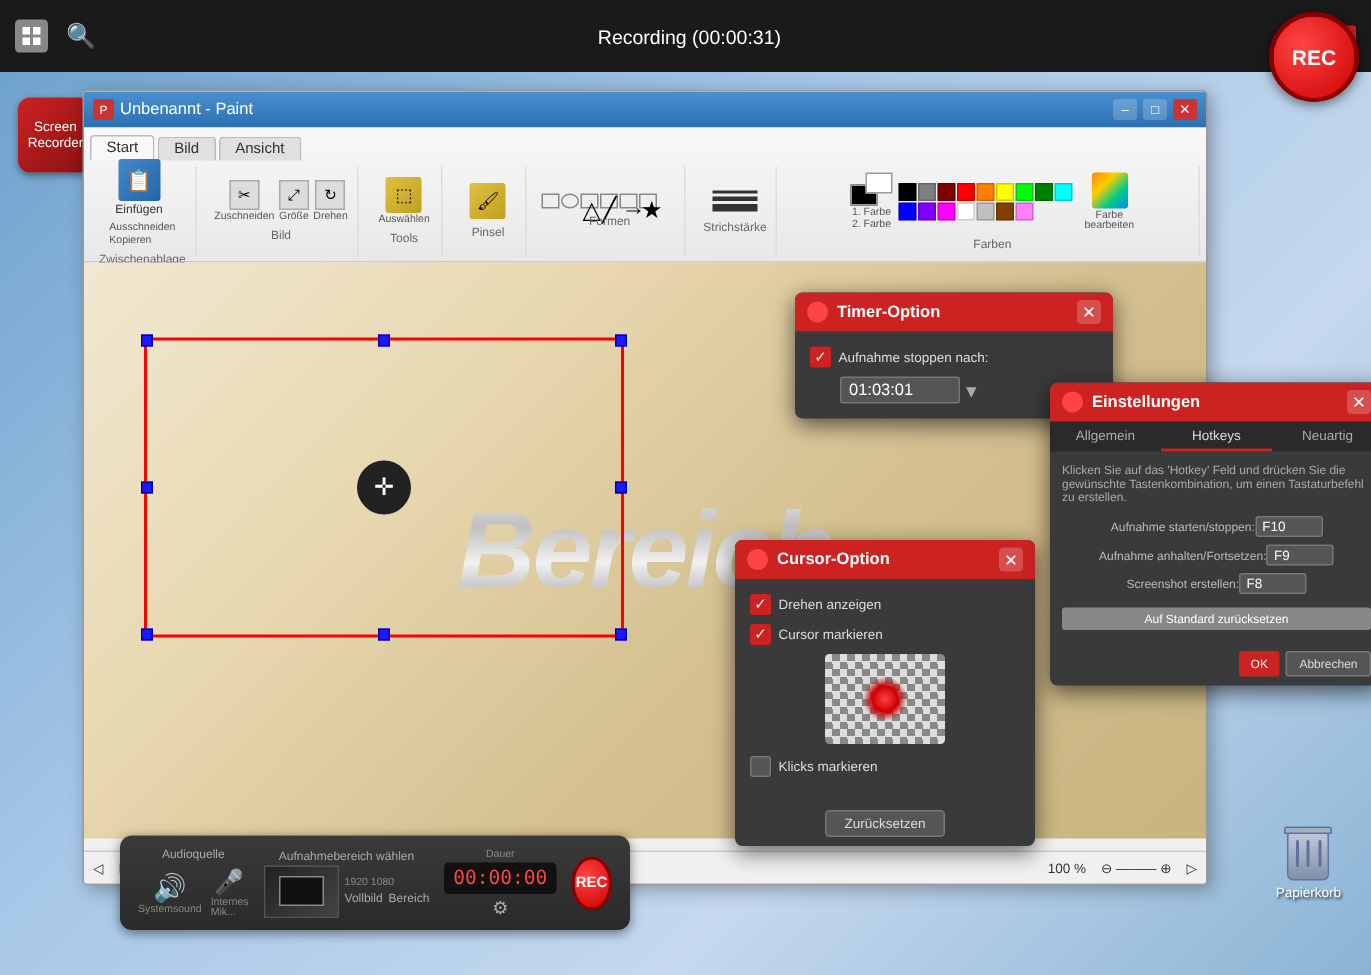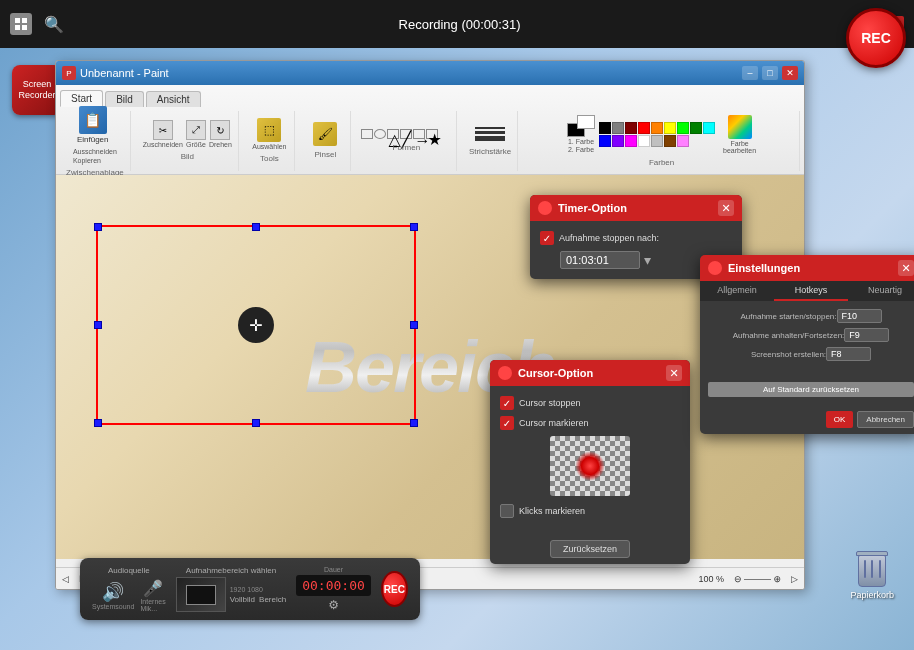--- a/index.html
+++ b/index.html
@@ -697,21 +697,21 @@
 
 <div class="dialog-cursor">
   <div class="dialog-titlebar">
     <div class="dialog-icon"></div>
     <div class="dialog-title">Cursor-Option</div>
     <div class="dialog-close">✕</div>
   </div>
   <div class="dialog-body">
     <div class="checkbox-row">
       <div class="checkbox">✓</div>
-      <div class="checkbox-label">Cursor stoppen</div>
+      <div class="checkbox-label">Drehen anzeigen</div>
     </div>
     <div class="checkbox-row" style="margin-left:0;">
       <div class="checkbox">✓</div>
       <div class="checkbox-label">Cursor markieren</div>
     </div>
     <div class="cursor-preview">
       <div class="cursor-red-dot"></div>
     </div>
     <div class="checkbox-row" style="margin-top:8px;">
       <div style="width:14px; height:14px; background:#555; border:1px solid #777; border-radius:2px; display:flex; align-items:center; justify-content:center;"></div>
@@ -728,33 +728,34 @@
     <div class="dialog-icon"></div>
     <div class="dialog-title">Einstellungen</div>
     <div class="dialog-close">✕</div>
   </div>
   <div class="settings-tabs">
     <div class="settings-tab">Allgemein</div>
     <div class="settings-tab active">Hotkeys</div>
     <div class="settings-tab">Neuartig</div>
   </div>
   <div class="settings-body">
+    <div style="font-size:8px; color:#aaa; margin-bottom:8px;">Klicken Sie auf das 'Hotkey' Feld und drücken Sie die gewünschte Tastenkombination, um einen Tastaturbefehl zu erstellen.</div>
     <div class="settings-row">
       <div style="font-size:8px; color:#bbb;">Aufnahme starten/stoppen:</div>
       <input class="settings-input" type="text" value="F10" style="">
     </div>
     <div class="settings-row">
       <div style="font-size:8px; color:#bbb;">Aufnahme anhalten/Fortsetzen:</div>
       <input class="settings-input" type="text" value="F9" style="">
     </div>
     <div class="settings-row">
       <div style="font-size:8px; color:#bbb;">Screenshot erstellen:</div>
       <input class="settings-input" type="text" value="F8" style="">
     </div>
-    <button class="btn-default" style="width:100%; margin-top:16px;">Auf Standard zurücksetzen</button>
+    <button class="btn-default" style="width:100%; margin-top:4px;">Auf Standard zurücksetzen</button>
   </div>
   <div class="settings-footer">
     <button class="btn-ok">OK</button>
     <button class="btn-cancel">Abbrechen</button>
   </div>
 </div>
 
 <div class="trash-icon">
   <div class="trash-body">
     <div style="position:absolute; top:-5px; left:50%; transform:translateX(-50%); width:32px; height:5px; background:#a0b0c0; border-radius:2px 2px 0 0; border:1px solid #6070a0;"></div>

